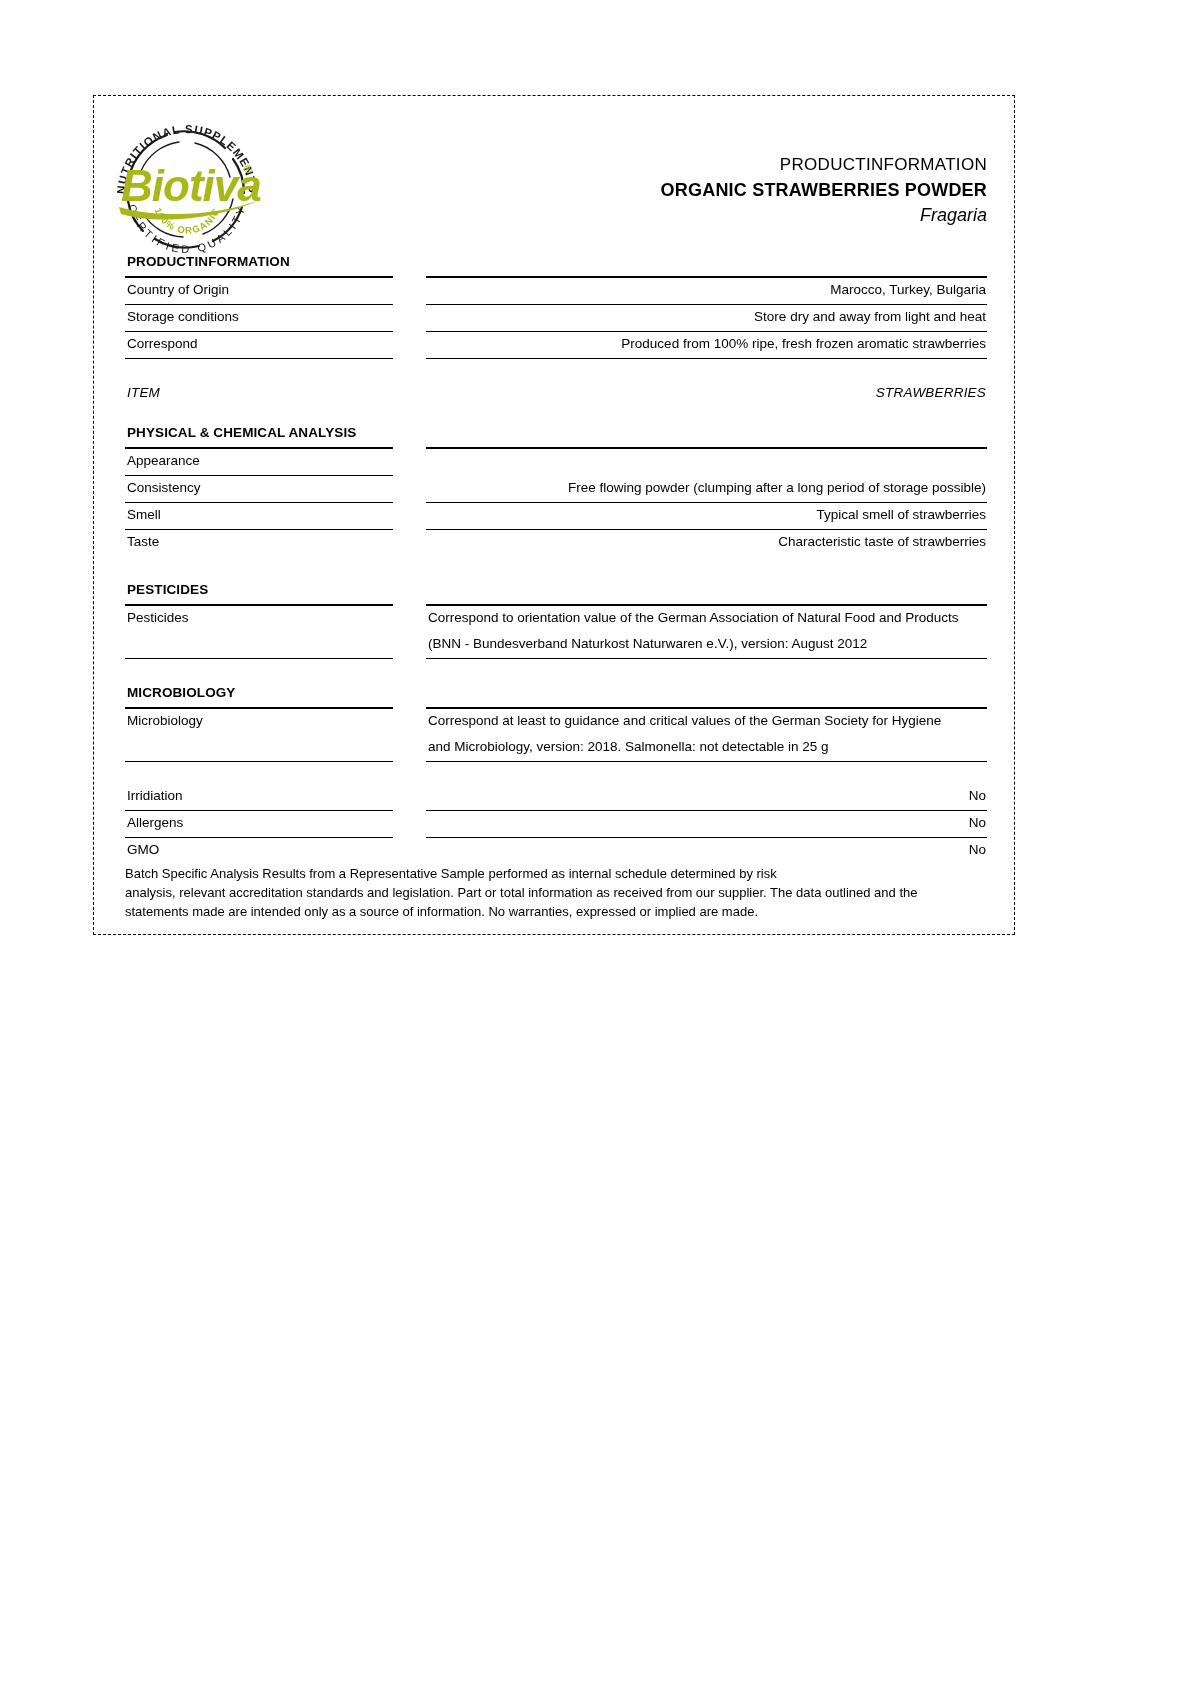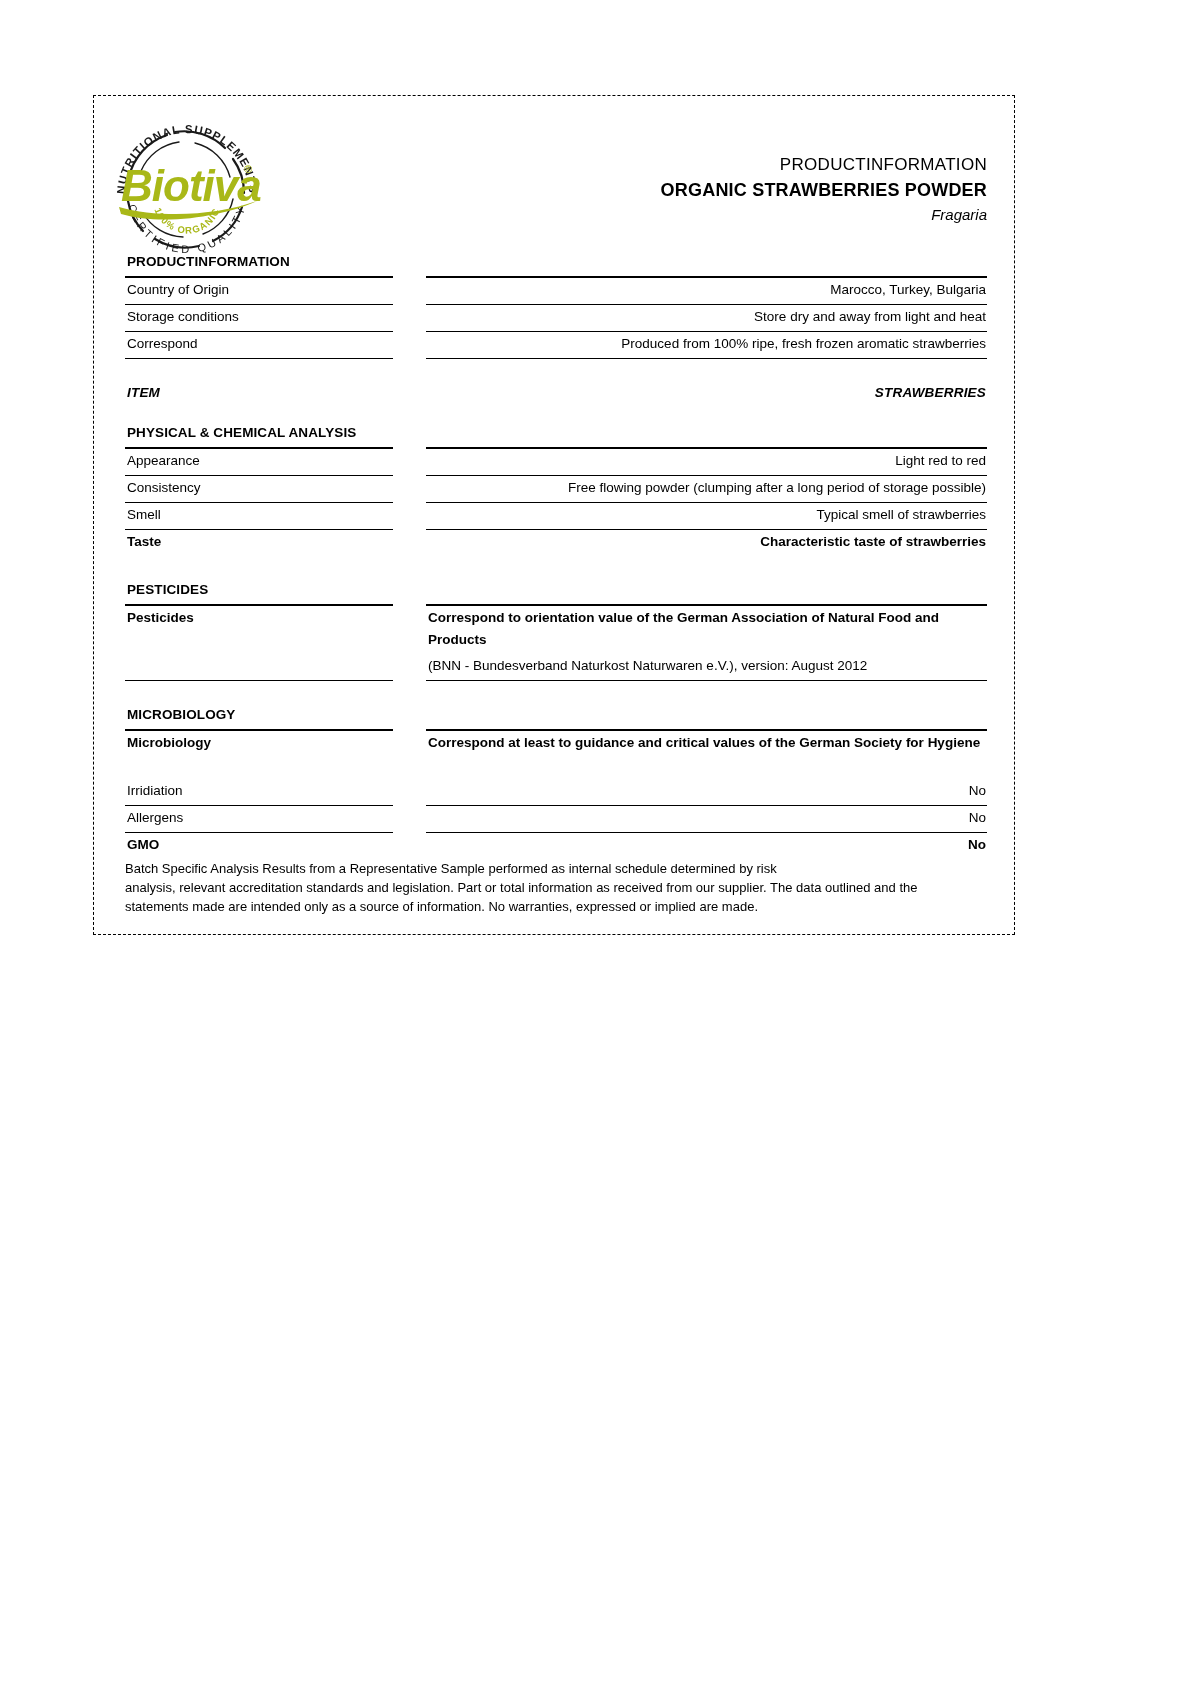--- a/index.html
+++ b/index.html
@@ -61,21 +61,21 @@
     color: #000;
   }
   .hdr-line2 {
     font-size: 18px;
     font-weight: bold;
     line-height: 26px;
     letter-spacing: 0.2px;
     color: #000;
   }
   .hdr-line3 {
-    font-size: 15px;
+    font-size: 18px;
     font-style: italic;
     line-height: 24px;
     color: #000;
   }
 
   
   .sheet { width: 862px; }
 
   .row {
     display: flex;
@@ -113,21 +113,21 @@
   }
   .item-head {
     font-size: 13.5px;
     font-style: italic;
     letter-spacing: 0.2px;
   }
 
   
   .rule-heavy { border-bottom: 2px solid #000 !important; }
   .rule-thin  { border-bottom: 1px solid #000 !important; }
-  .rule-none  { border-bottom: none !important; font-weight: bold; }
+  .rule-none  { border-bottom: none !important; }
 
   .spacer-sm { height: 14px; }
   .spacer-md { height: 22px; }
 
   
   .footer {
     font-size: 13px;
     line-height: 19px;
     width: 862px;
   }
@@ -261,23 +261,20 @@
       <div class="col-right">
         <div class="cell rule-heavy">&nbsp;</div>
       </div>
     </div>
 
     <div class="row">
       <div class="col-left">
         <div class="cell rule-thin">Appearance</div>
       </div>
       <div class="col-gap"></div>
-      <div class="col-right">
-        <div class="cell right rule-thin">Light red to red</div>
-      </div>
     </div>
 
     <div class="row">
       <div class="col-left">
         <div class="cell rule-thin">Consistency</div>
       </div>
       <div class="col-gap"></div>
       <div class="col-right">
         <div class="cell right rule-thin">Free flowing powder (clumping after a long period of storage possible)</div>
       </div>
@@ -350,20 +347,29 @@
     <div class="row">
       <div class="col-left">
         <div class="cell rule-none">Microbiology</div>
       </div>
       <div class="col-gap"></div>
       <div class="col-right">
         <div class="cell left rule-none">Correspond at least to guidance and critical values of the German Society for Hygiene</div>
       </div>
     </div>
 
+    <div class="row">
+      <div class="col-left">
+        <div class="cell rule-thin">&nbsp;</div>
+      </div>
+      <div class="col-gap"></div>
+      <div class="col-right">
+        <div class="cell left rule-thin">and Microbiology, version: 2018. Salmonella: not detectable in 25 g</div>
+      </div>
+    </div>
 
     <div class="spacer-md"></div>
 
 
     <div class="row">
       <div class="col-left">
         <div class="cell rule-thin">Irridiation</div>
       </div>
       <div class="col-gap"></div>
       <div class="col-right">

